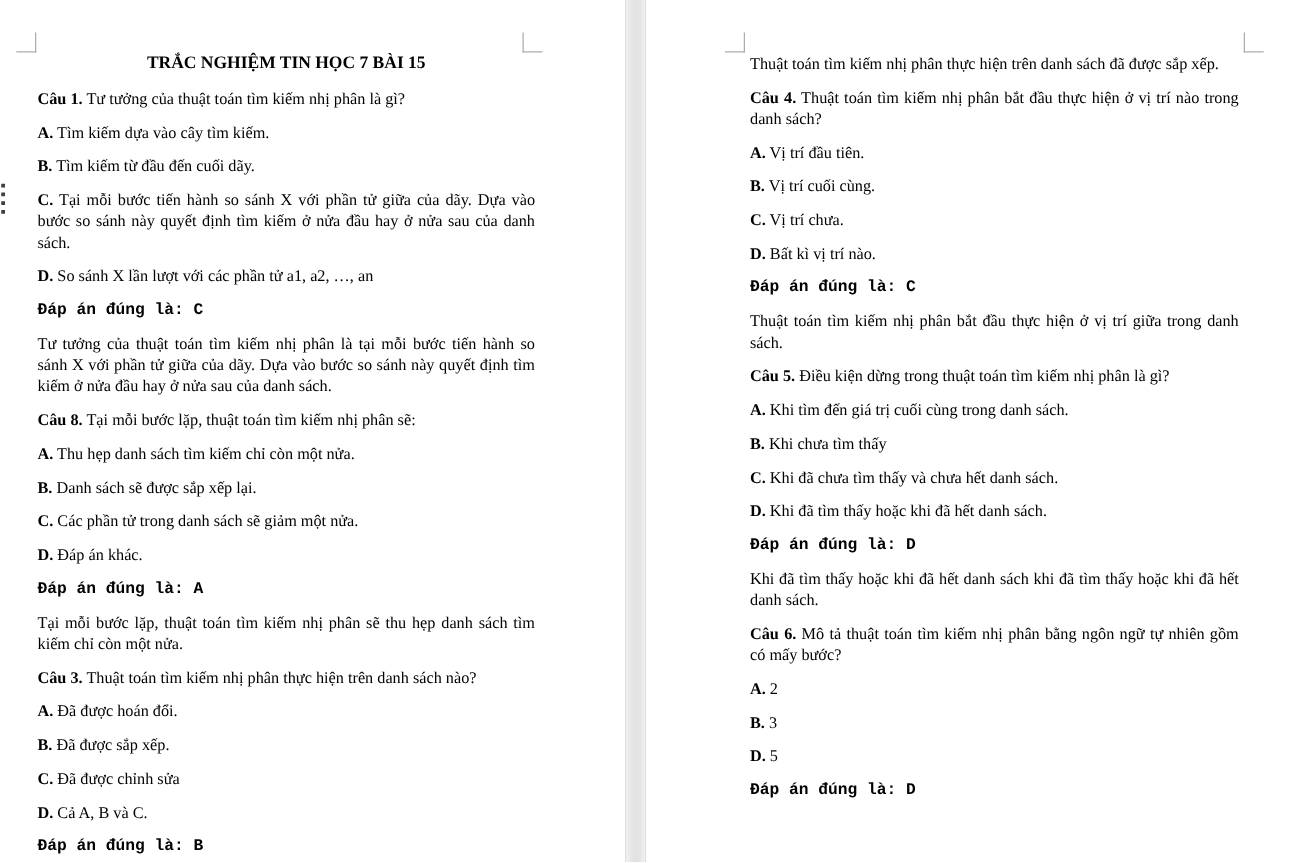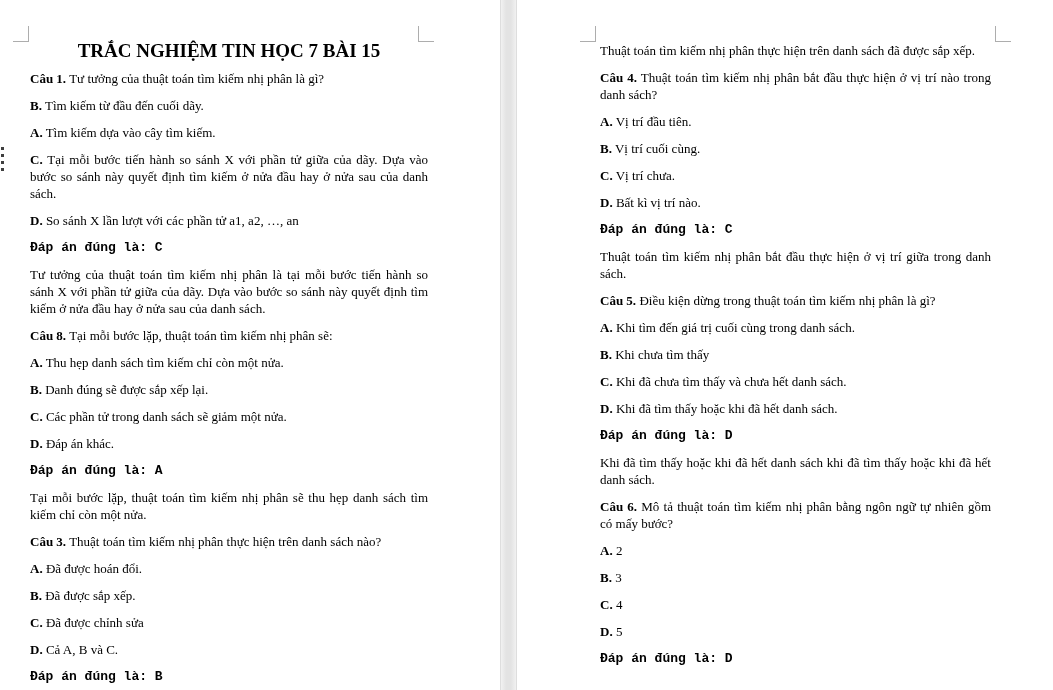--- a/index.html
+++ b/index.html
@@ -27,21 +27,21 @@
   .col-right { left: 600px; width: 391px; }
   .block {
     margin: 0 0 10px 0;
     line-height: 17px;
     text-align: justify;
     text-align-last: left;
     -moz-text-align-last: left;
   }
   .block.title {
     text-align: left; text-align-last: center;
-    font-weight: bold; font-size: 19px; margin-bottom: 11px;
+    font-weight: bold; font-size: 14px; margin-bottom: 11px;
   }
   .block .lbl { font-weight: bold; }
   .block.answer { font-weight: bold; font-family: Liberation Mono, monospace; }
   .crop {
     position: absolute; width: 16px; height: 16px; top: 26px;
     box-sizing: border-box;
   }
   .crop.tl { border-right: 1px solid var(--crop-color, #adadad); border-bottom: 1px solid var(--crop-color, #adadad); }
   .crop.tr { border-left: 1px solid var(--crop-color, #adadad);  border-bottom: 1px solid var(--crop-color, #adadad); }
   .crop.lp-tl { left: 13px; }
@@ -73,29 +73,29 @@
   <div class="drag-handle">
     <div class="dot"></div>
     <div class="dot"></div>
     <div class="dot"></div>
     <div class="dot"></div>
   </div>
 
   <div class="col col-left" id="col-left">
       <p class="block title">TRẮC NGHIỆM TIN HỌC 7 BÀI 15</p>
       <p class="block question"><span class="lbl">Câu 1.</span> <span>Tư tưởng của thuật toán tìm kiếm nhị phân là gì?</span></p>
+      <p class="block option"><span class="lbl">A.</span> <span>Tìm kiếm dựa vào cây tìm kiếm.</span></p>
       <p class="block option"><span class="lbl">B.</span> <span>Tìm kiếm từ đầu đến cuối dãy.</span></p>
-      <p class="block option"><span class="lbl">A.</span> <span>Tìm kiếm dựa vào cây tìm kiếm.</span></p>
       <p class="block option"><span class="lbl">C.</span> <span>Tại mỗi bước tiến hành so sánh X với phần tử giữa của dãy. Dựa vào bước so sánh này quyết định tìm kiếm ở nửa đầu hay ở nửa sau của danh sách.</span></p>
       <p class="block option"><span class="lbl">D.</span> <span>So sánh X lần lượt với các phần tử a1, a2, …, an</span></p>
       <p class="block answer">Đáp án đúng là: C</p>
       <p class="block explain">Tư tưởng của thuật toán tìm kiếm nhị phân là tại mỗi bước tiến hành so sánh X với phần tử giữa của dãy. Dựa vào bước so sánh này quyết định tìm kiếm ở nửa đầu hay ở nửa sau của danh sách.</p>
       <p class="block question"><span class="lbl">Câu 8.</span> <span>Tại mỗi bước lặp, thuật toán tìm kiếm nhị phân sẽ:</span></p>
       <p class="block option"><span class="lbl">A.</span> <span>Thu hẹp danh sách tìm kiếm chỉ còn một nửa.</span></p>
-      <p class="block option"><span class="lbl">B.</span> <span>Danh đúng sẽ được sắp xếp lại.</span></p>
+      <p class="block option"><span class="lbl">B.</span> <span>Danh sách sẽ được sắp xếp lại.</span></p>
       <p class="block option"><span class="lbl">C.</span> <span>Các phần tử trong danh sách sẽ giảm một nửa.</span></p>
       <p class="block option"><span class="lbl">D.</span> <span>Đáp án khác.</span></p>
       <p class="block answer">Đáp án đúng là: A</p>
       <p class="block explain">Tại mỗi bước lặp, thuật toán tìm kiếm nhị phân sẽ thu hẹp danh sách tìm kiếm chỉ còn một nửa.</p>
       <p class="block question"><span class="lbl">Câu 3.</span> <span>Thuật toán tìm kiếm nhị phân thực hiện trên danh sách nào?</span></p>
       <p class="block option"><span class="lbl">A.</span> <span>Đã được hoán đổi.</span></p>
       <p class="block option"><span class="lbl">B.</span> <span>Đã được sắp xếp.</span></p>
       <p class="block option"><span class="lbl">C.</span> <span>Đã được chỉnh sửa</span></p>
       <p class="block option"><span class="lbl">D.</span> <span>Cả A, B và C.</span></p>
       <p class="block answer">Đáp án đúng là: B</p>
@@ -112,17 +112,16 @@
       <p class="block question"><span class="lbl">Câu 5.</span> <span>Điều kiện dừng trong thuật toán tìm kiếm nhị phân là gì?</span></p>
       <p class="block option"><span class="lbl">A.</span> <span>Khi tìm đến giá trị cuối cùng trong danh sách.</span></p>
       <p class="block option"><span class="lbl">B.</span> <span>Khi chưa tìm thấy</span></p>
       <p class="block option"><span class="lbl">C.</span> <span>Khi đã chưa tìm thấy và chưa hết danh sách.</span></p>
       <p class="block option"><span class="lbl">D.</span> <span>Khi đã tìm thấy hoặc khi đã hết danh sách.</span></p>
       <p class="block answer">Đáp án đúng là: D</p>
       <p class="block explain">Khi đã tìm thấy hoặc khi đã hết danh sách khi đã tìm thấy hoặc khi đã hết danh sách.</p>
       <p class="block question"><span class="lbl">Câu 6.</span> <span>Mô tả thuật toán tìm kiếm nhị phân bằng ngôn ngữ tự nhiên gồm có mấy bước?</span></p>
       <p class="block option"><span class="lbl">A.</span> <span>2</span></p>
       <p class="block option"><span class="lbl">B.</span> <span>3</span></p>
-      <p class="block option"><span class="lbl">C.</span> <span>4</span></p>
       <p class="block option"><span class="lbl">D.</span> <span>5</span></p>
       <p class="block answer">Đáp án đúng là: D</p>
     </div>
 </div>
 
 </body></html>

